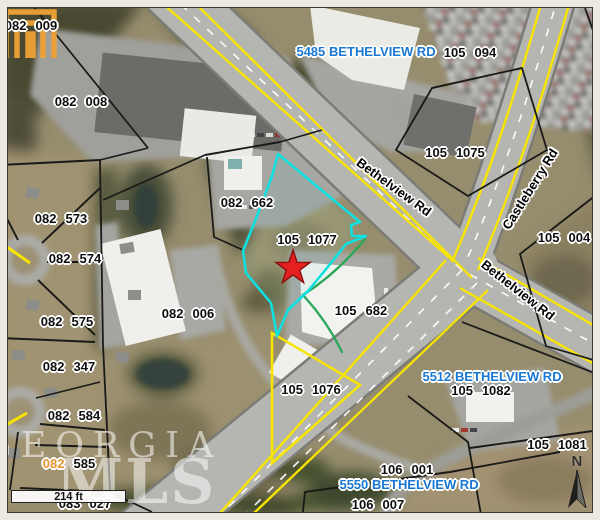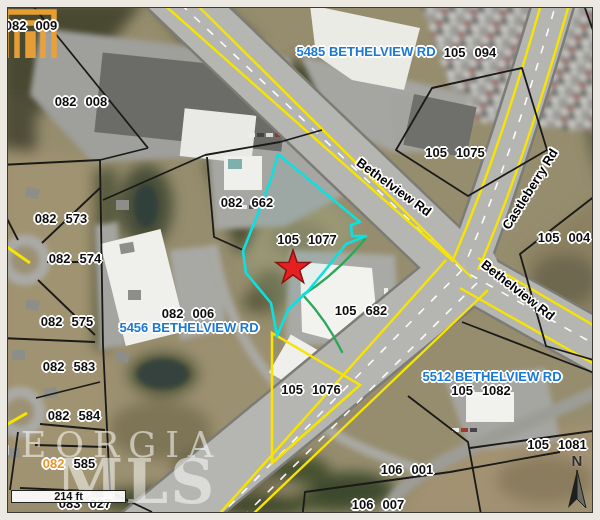--- a/index.html
+++ b/index.html
@@ -246,32 +246,32 @@
         <div class="lbl" style="left: 431px; top: 52px; margin-left: 39px;"><span>105</span><span class="g2">094</span></div>
         <div class="lbl" style="left: 455px; top: 152px;"><span>105</span><span class="g2">1075</span></div>
         <div class="lbl" style="left: 564px; top: 237px;"><span>105</span><span class="g2">004</span></div>
         <div class="lbl" style="left: 247px; top: 202px;"><span>082</span><span class="g2">662</span></div>
         <div class="lbl" style="left: 61px; top: 218px;"><span>082</span><span class="g2">573</span></div>
         <div class="lbl" style="left: 307px; top: 239px;"><span>105</span><span class="g2">1077</span></div>
         <div class="lbl" style="left: 75px; top: 258px;"><span>082</span><span class="g2">574</span></div>
         <div class="lbl" style="left: 67px; top: 311px; margin-top: 10px;"><span>082</span><span class="g2">575</span></div>
         <div class="lbl" style="left: 188px; top: 313px;"><span>082</span><span class="g2">006</span></div>
         <div class="lbl" style="left: 361px; top: 310px;"><span>105</span><span class="g2">682</span></div>
-        <div class="lbl" style="left: 69px; top: 366px;"><span>082</span><span class="g2">583</span></div>
+        <div class="lbl" style="left: 69px; top: 366px;"><span>082</span><span class="g2">347</span></div>
         <div class="lbl" style="left: 311px; top: 389px;"><span>105</span><span class="g2">1076</span></div>
         <div class="lbl" style="left: 481px; top: 390px;"><span>105</span><span class="g2">1082</span></div>
         <div class="lbl" style="left: 74px; top: 415px;"><span>082</span><span class="g2">584</span></div>
         <div class="lbl" style="left: 557px; top: 444px;"><span>105</span><span class="g2">1081</span></div>
         <div class="lbl" style="left: 69px; top: 463px;"><span style="color: rgb(232, 150, 47);">082</span><span class="g2">585</span></div>
         <div class="lbl" style="left: 407px; top: 469px;"><span>106</span><span class="g2">001</span></div>
         <div class="lbl" style="left: 85px; top: 503px;"><span>083</span><span class="g2">027</span></div>
         <div class="lbl" style="left: 378px; top: 504px; text-align: center;"><span>106</span><span class="g2">007</span></div>
         <div class="lbl addr" style="left: 346px; top: 51px; margin-left: 20px;">5485 BETHELVIEW RD</div>
-        <div class="lbl addr" style="left: 189px; top: 327px;">5456 BETHELVIEW RD</div>
         <div class="lbl addr" style="left: 492px; top: 376px; border-radius: 6px;">5512 BETHELVIEW RD</div>
+        <div class="lbl addr" style="left: 409px; top: 484px;">5550 BETHELVIEW RD</div>
         <div class="lbl road" style="left: 394px; top: 187px; transform: translate(-50%, -50%) rotate(36deg);">Bethelview Rd</div>
         <div class="lbl road" style="left: 530px; top: 189px; transform: translate(-50%, -50%) rotate(-58deg);">Castleberry Rd</div>
         <div class="lbl road" style="left: 518px; top: 290px; transform: translate(-50%, -50%) rotate(38deg);">Bethelview Rd</div>
       </div>
 
   <div id="scalebar">
     <span>214 ft</span>
   </div>
 
   <div id="north">

